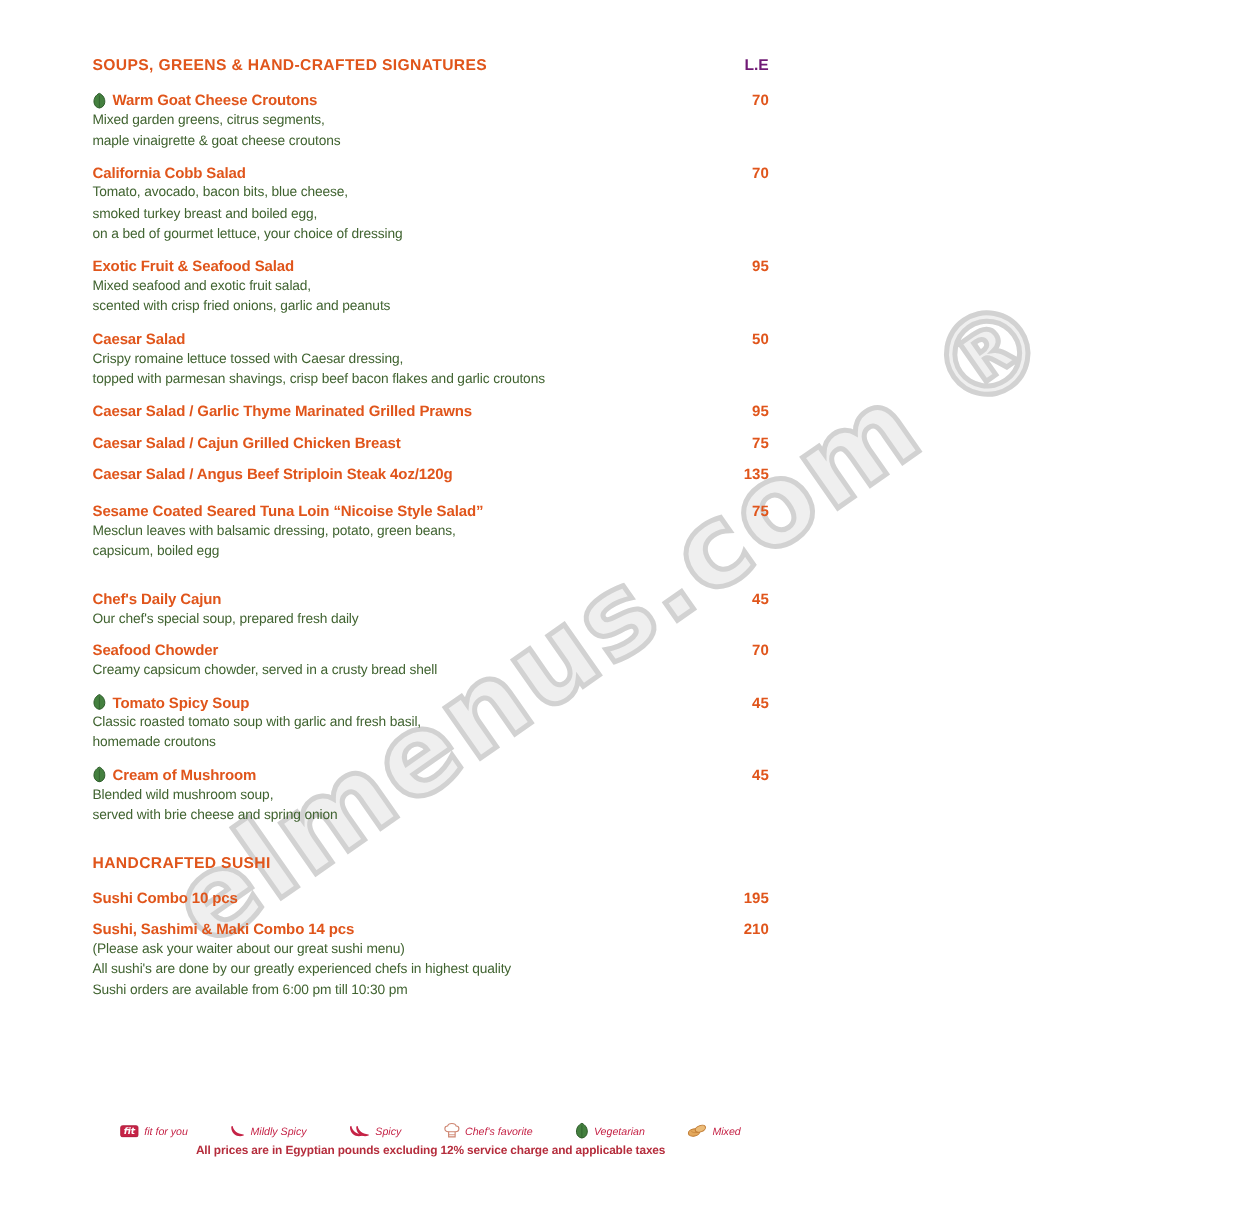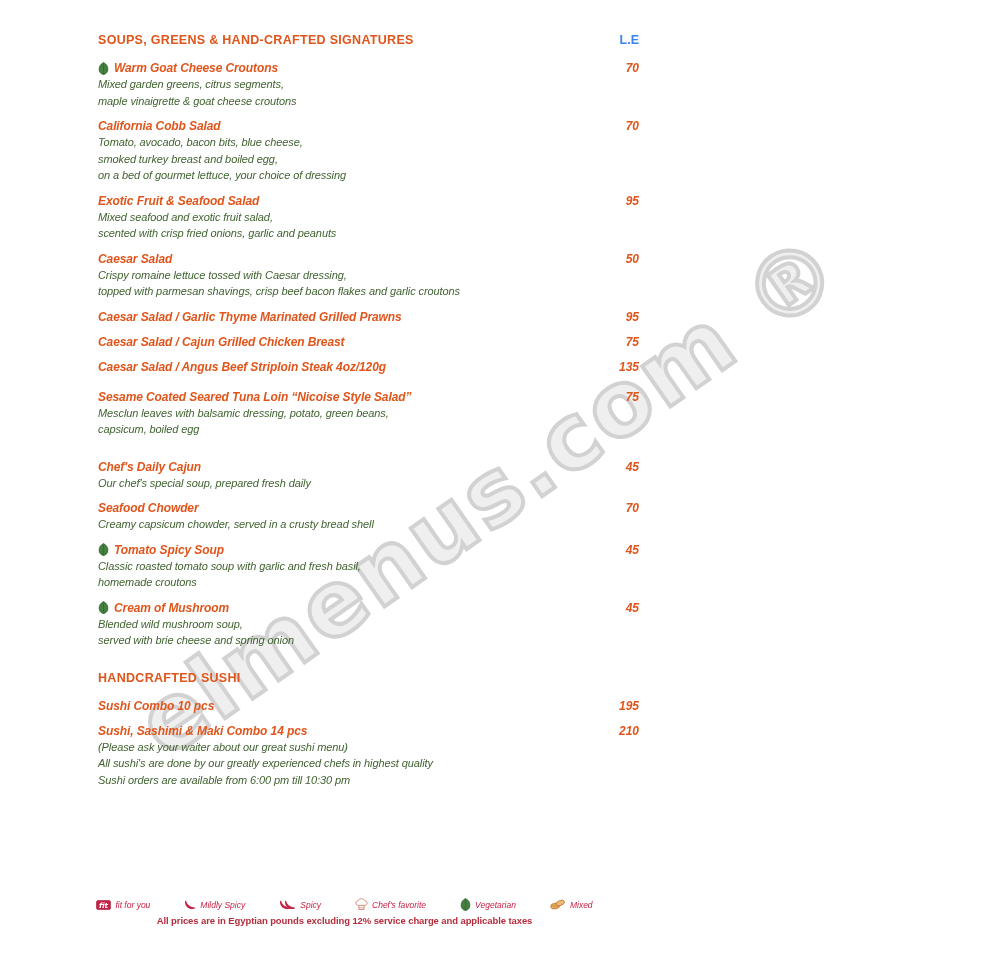--- a/index.html
+++ b/index.html
@@ -14,28 +14,28 @@
   .watermark text{
     font-family:"DejaVu Sans",sans-serif;
     font-weight:bold;
     font-size:90px;
     letter-spacing:3px;
     fill:#efefef;
     stroke:#d2d2d2;
     stroke-width:4px;
   }
   .content{
-    position:absolute;left:74px;top:32px;width:541px;margin-left:24px;
+    position:absolute;left:74px;top:44px;width:541px;
   }
   .header-row{display:flex;justify-content:space-between;align-items:baseline;}
   .section-title{
     color:#E0551B;font-weight:bold;font-size:12.5px;letter-spacing:.3px;line-height:16px;
   }
-  .currency{color:#3b82f6;font-weight:bold;font-size:12.5px;width:44px;text-align:right;}
-  .section-items{margin-top:12px;font-style:italic;}
+  .currency{color:#701a75;font-weight:bold;font-size:12.5px;width:44px;text-align:right;}
+  .section-items{margin-top:12px;}
   .item{margin-top:9px;}
   .item-head{display:flex;align-items:flex-start;line-height:16px;}
   .item-name{
     flex:1;display:flex;align-items:center;gap:5px;
     color:#E0551B;font-weight:bold;font-size:12px;letter-spacing:-0.1px;
   }
   .item-price{
     width:44px;flex-shrink:0;text-align:right;
     color:#E0551B;font-weight:bold;font-size:12px;
   }

